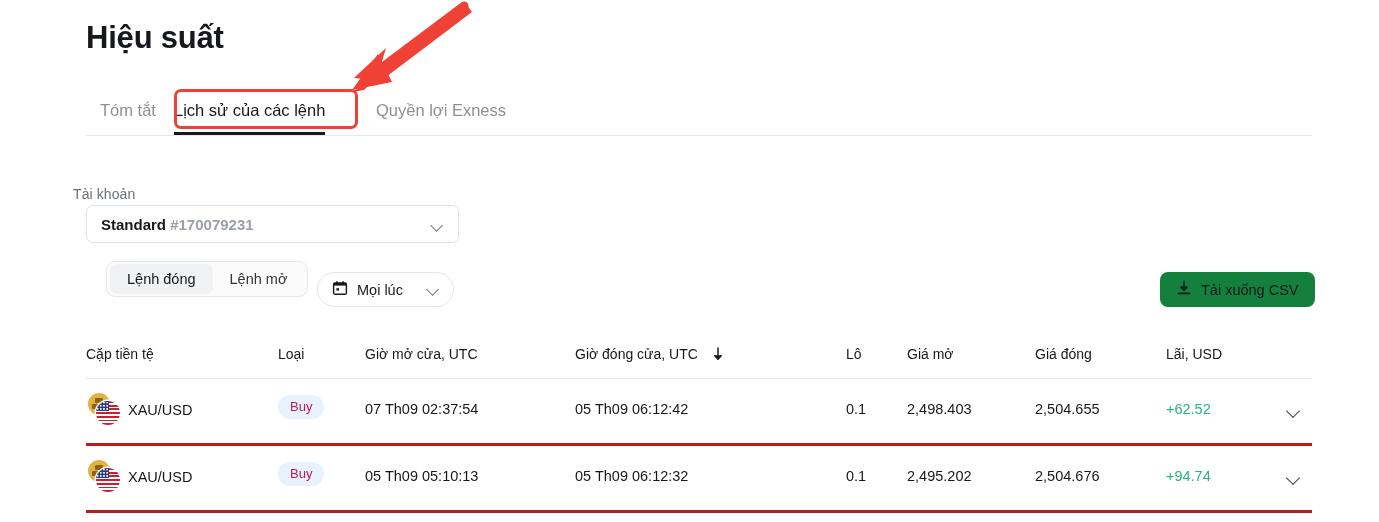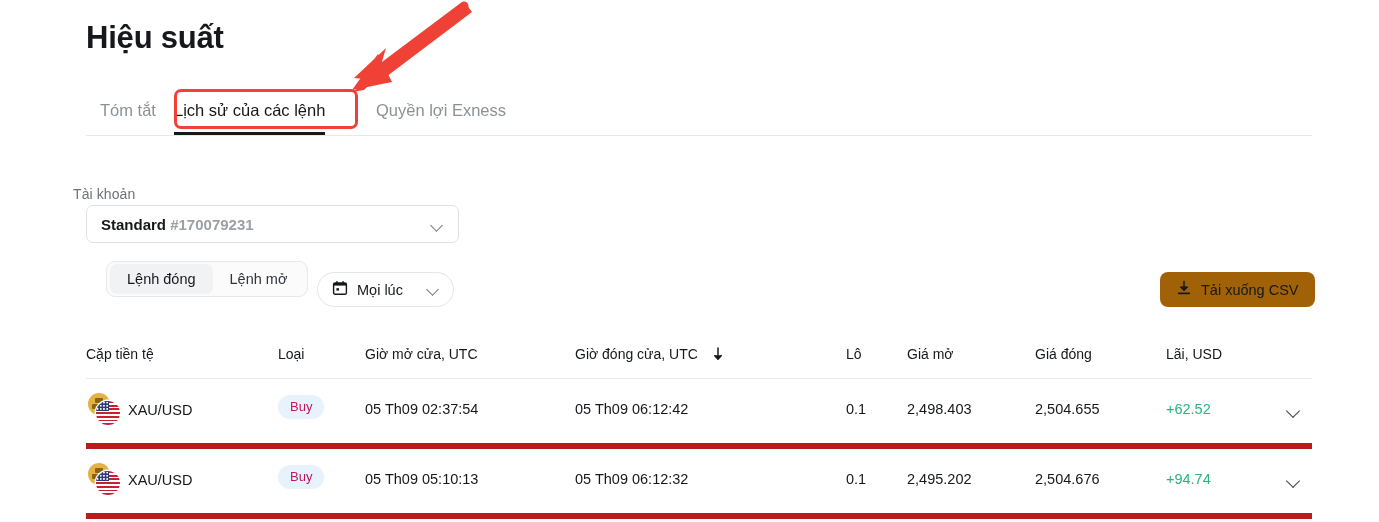--- a/index.html
+++ b/index.html
@@ -184,21 +184,21 @@
   }
 
   
   .csv-btn {
     position: absolute;
     left: 1160px;
     top: 272px;
     height: 35px;
     box-sizing: border-box;
     border-radius: 8px;
-    background: #a16207;
+    background: #15803d;
     display: flex;
     align-items: center;
     padding: 0 16px;
     cursor: pointer;
     text-align: right;
   }
   .csv-btn .dl-ico { margin-right: 9px; display: block; }
   .csv-btn .txt {
     font-size: 14.5px;
     color: #16181c;
@@ -225,21 +225,21 @@
     white-space: nowrap;
   }
   .th .sort-ico {
     display: inline-block;
     vertical-align: -2px;
     margin-left: 10px;
   }
   .row {
     position: relative;
     height: 64px;
-    border-bottom: 6px solid #b91c1c;
+    border-bottom: 3px solid #b91c1c;
   }
   .cell {
     position: absolute;
     top: 22px;
     font-size: 14.5px;
     color: #16181c;
     white-space: nowrap;
   }
   .cell.profit { color: #29b37d; }
 
@@ -475,21 +475,21 @@
                 <span class="canton"></span>
                 <span class="stars"></span>
             </span>
           </span>
           <span class="pair-name">XAU/USD</span>
         </div>
       </div>
       <div class="cell c-type">
         <span class="badge-buy">Buy</span>
       </div>
-      <div class="cell c-open">05 Th09 02:37:54</div>
+      <div class="cell c-open">07 Th09 02:37:54</div>
       <div class="cell c-close">05 Th09 06:12:42</div>
       <div class="cell c-lot">0.1</div>
       <div class="cell c-priceo">2,498.403</div>
       <div class="cell c-pricec">2,504.655</div>
       <div class="cell c-profit profit">+62.52</div>
       <div class="cell c-chev">
         <span class="row-chev"></span>
       </div>
     </div>
 

